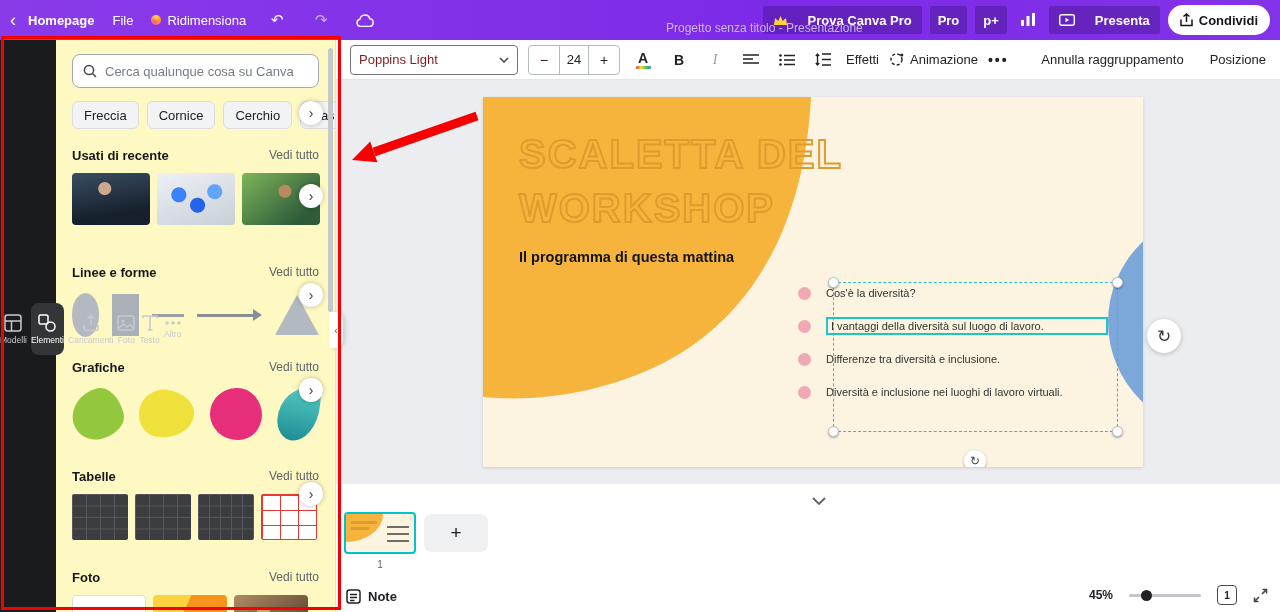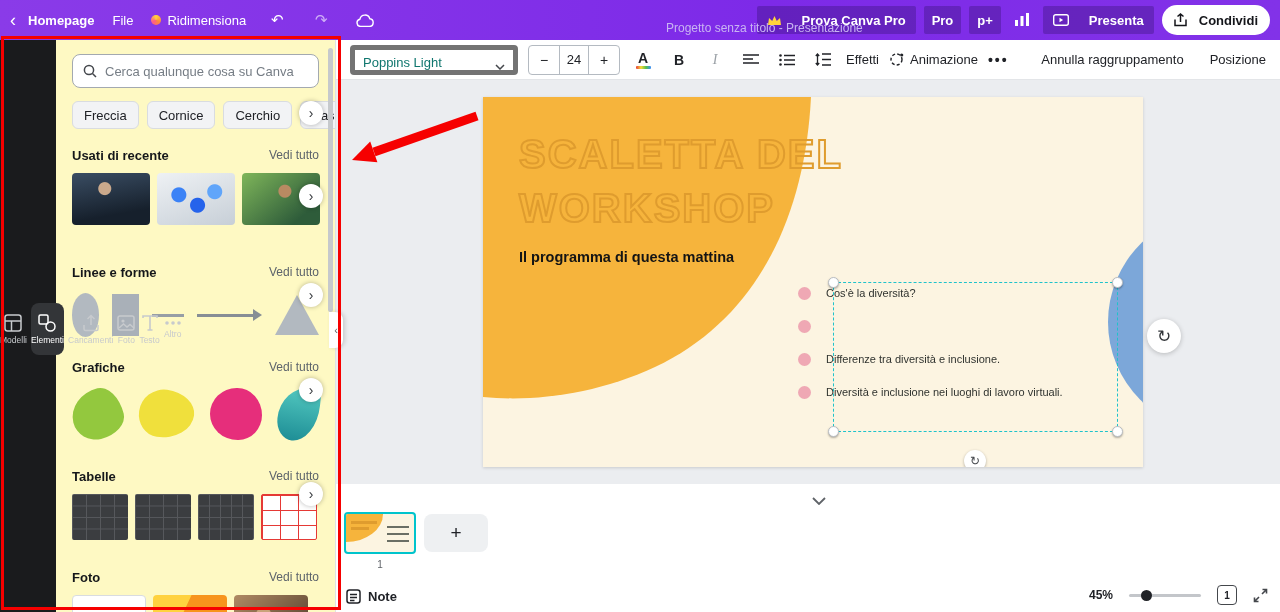--- a/index.html
+++ b/index.html
@@ -13,25 +13,25 @@
 .tb-item{font-size:13px;font-weight:700;color:#fff;white-space:nowrap}
 .tb-item.light{font-weight:500}
 .tb-resize{display:flex;align-items:center;gap:6px}
 .dotic{width:10px;height:10px;border-radius:50%;background:conic-gradient(#ffd43b,#ff8a3d,#ff5c8a,#ffd43b)}
 .tb-ico{width:26px;height:26px;display:flex;align-items:center;justify-content:center;border-radius:4px;color:#fff;font-size:15px}
 .tb-ico.dim{opacity:.6}
 .tb-center{position:absolute;left:666px;top:0;height:56px;display:flex;align-items:center;font-size:12px;color:#c9b4f2;white-space:nowrap}
 .tb-right{margin-left:auto;display:flex;align-items:center;gap:8px}
 .chip{background:rgba(10,0,40,.22);border-radius:2px;height:28px;display:flex;align-items:center;gap:20px;padding:0 10px;font-size:13px;font-weight:700;color:#fff;white-space:nowrap}
 .chip.sq{padding:0 8px}
-.share-btn{background:#fff;color:#14151a;border-radius:15px;height:30px;display:flex;align-items:center;gap:12px;padding:0 12px;font-size:13px;font-weight:700}
+.share-btn{background:#fff;color:#14151a;border-radius:15px;height:30px;display:flex;align-items:center;gap:6px;padding:0 12px;font-size:13px;font-weight:700}
 
 
 .toolbar{position:absolute;top:40px;left:336px;right:0;height:40px;background:#fff;border-bottom:1px solid #e3e5e8;display:flex;align-items:center;gap:10px;padding:0 14px;color:#202227;z-index:3}
-.font-select{width:168px;height:30px;border:5px solid #737373;border-radius:4px;display:flex;align-items:flex-end;justify-content:space-between;padding:0 8px;font-size:13px;color:#0f766e}
+.font-select{width:168px;height:30px;border:1px solid #737373;border-radius:4px;display:flex;align-items:center;justify-content:space-between;padding:0 8px;font-size:13px;color:#7f1d1d}
 .stepper{display:flex;height:30px;border:1px solid #b4bac1;border-radius:4px;overflow:hidden;font-size:14px}
 .stepper>div{width:30px;display:flex;align-items:center;justify-content:center}
 .stepper .mid{border-left:1px solid #b4bac1;border-right:1px solid #b4bac1;font-size:13px}
 .tbtn{height:28px;min-width:26px;display:flex;flex-direction:column;align-items:center;justify-content:center;border-radius:4px;font-size:14px;color:#202227}
 .rainbow{height:3px;width:15px;margin-top:1px;background:linear-gradient(90deg,#e93e3e,#f5d937,#58c14b,#3f8efc);border-radius:1px}
 .boldb{font-weight:800}
 .itl{font-style:italic;color:#9aa0a6;font-family:"Liberation Serif",serif}
 .tool-label{font-size:13px;font-weight:500;white-space:nowrap}
 .anim{display:flex;align-items:center;gap:6px}
 .dots3{letter-spacing:2px;font-weight:700;font-size:14px}
@@ -368,20 +368,21 @@
     <div>WORKSHOP</div>
   </div>
   <div class="slide-sub">Il programma di questa mattina</div>
 
   <div class="bullet-row" style="top:186px">
     <span class="bdot"></span>
     <span class="btxt">Cos'è la diversità?</span>
   </div>
   <div class="bullet-row" style="top:219px">
     <span class="bdot"></span>
+    <span class="btxt hl">I vantaggi della diversità sul luogo di lavoro.</span>
   </div>
   <div class="bullet-row" style="top:252px">
     <span class="bdot"></span>
     <span class="btxt">Differenze tra diversità e inclusione.</span>
   </div>
   <div class="bullet-row" style="top:285px">
     <span class="bdot"></span>
     <span class="btxt">Diversità e inclusione nei luoghi di lavoro virtuali.</span>
   </div>
 

